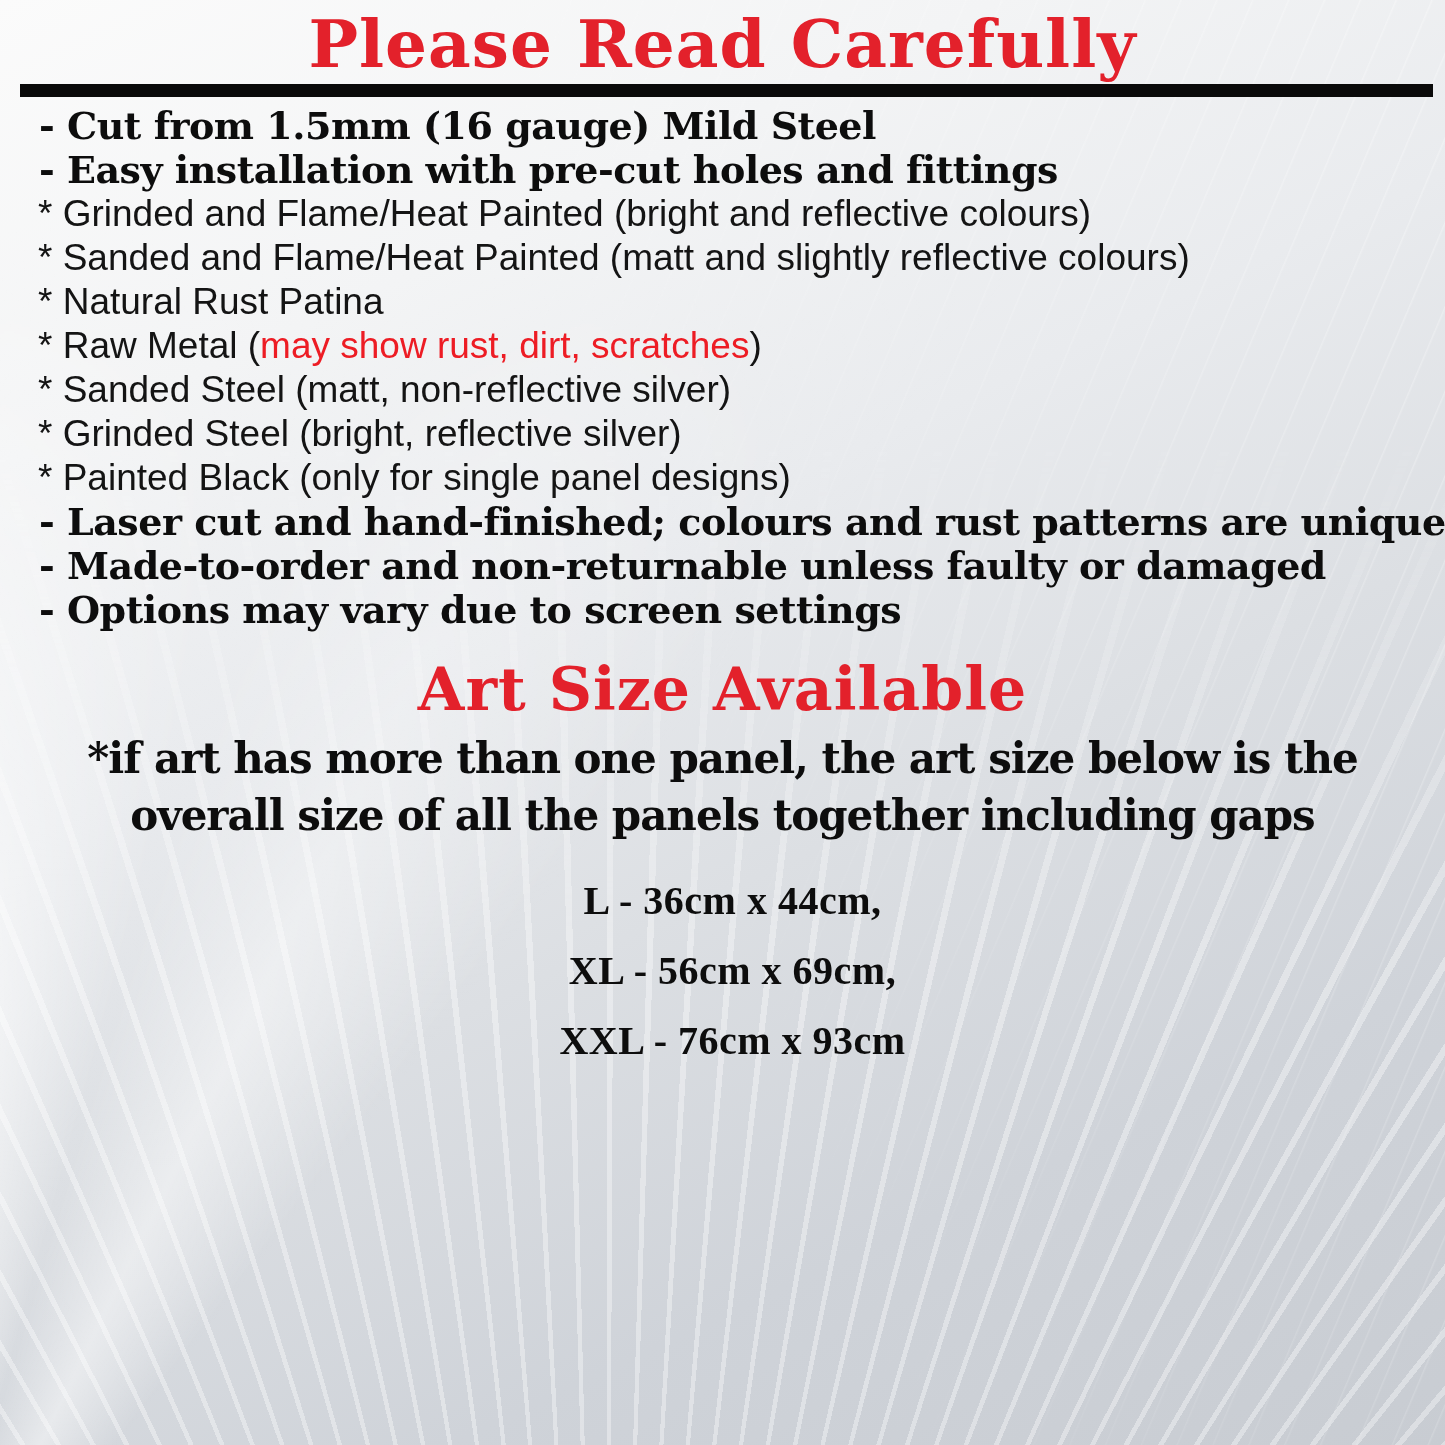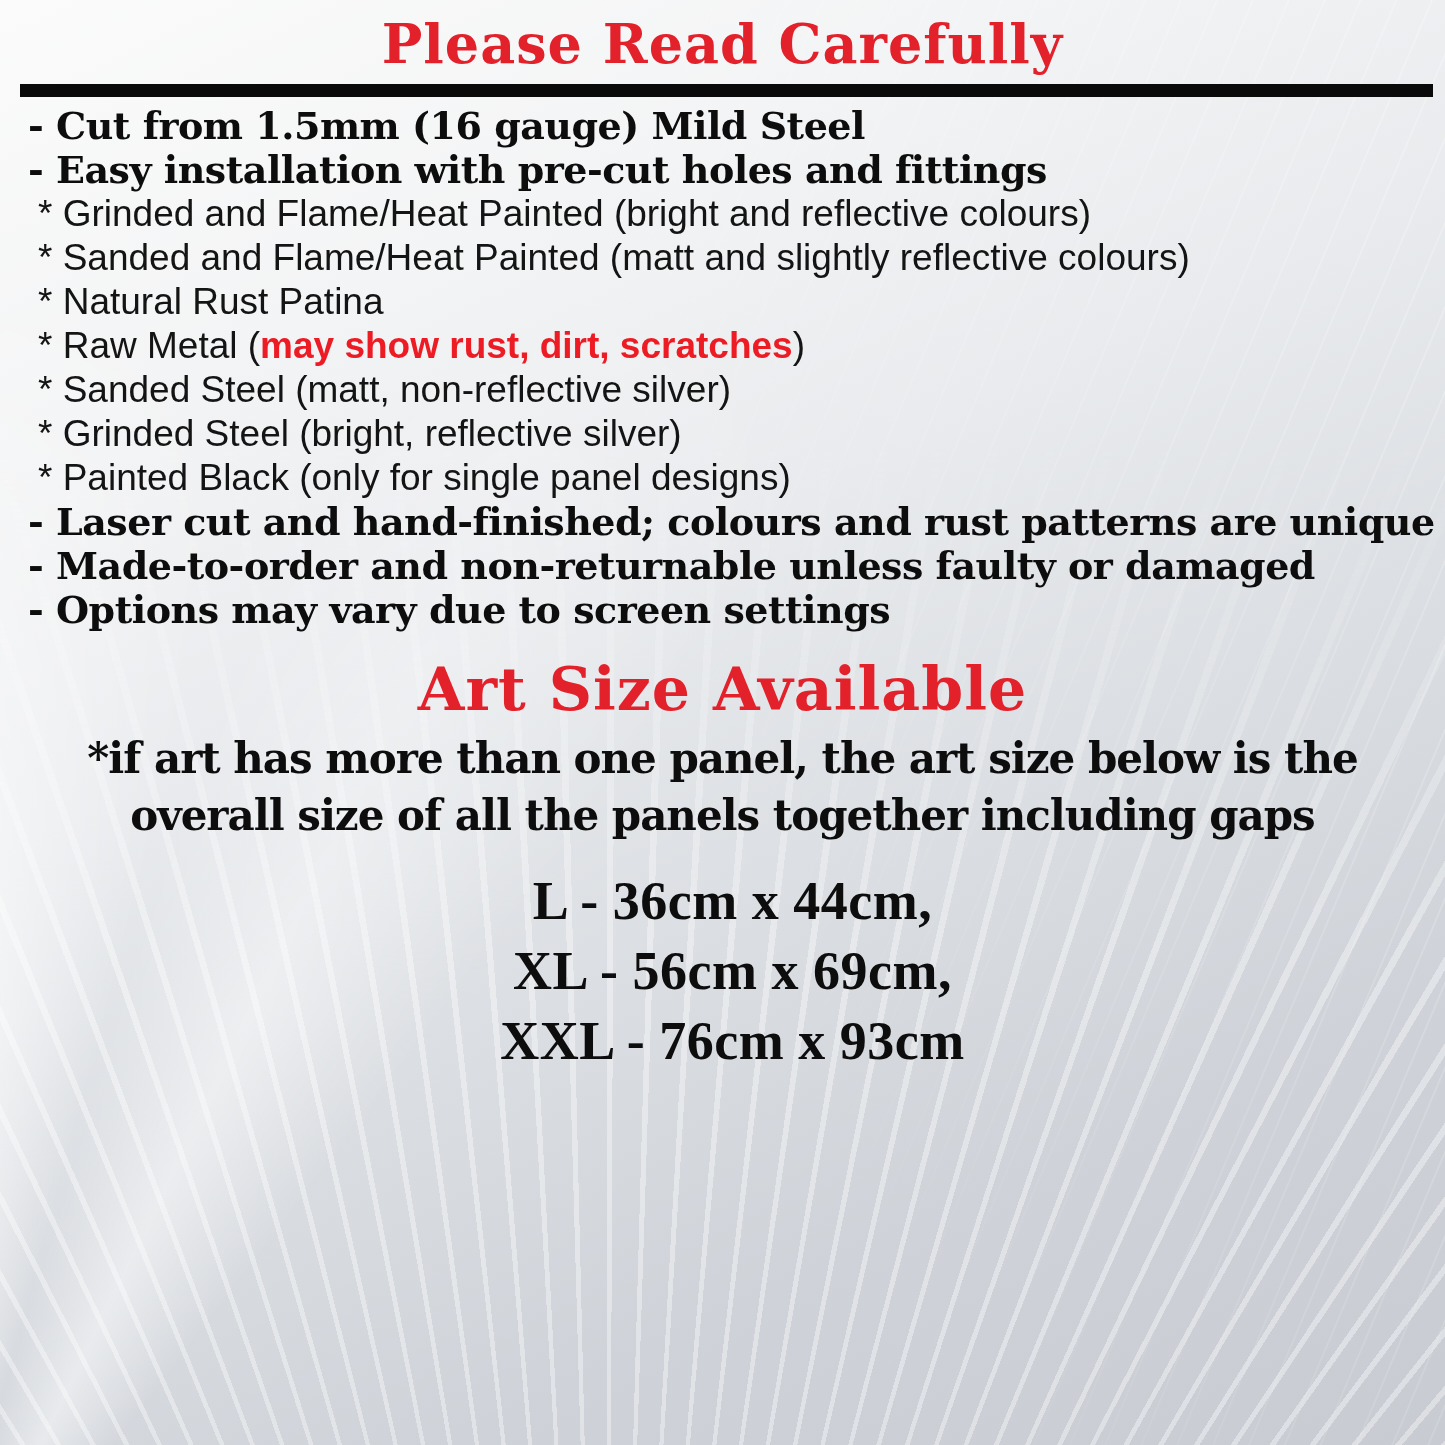--- a/index.html
+++ b/index.html
@@ -38,72 +38,72 @@
       rgba(255,255,255,0) 0px, rgba(255,255,255,0) 30px,
       rgba(255,255,255,0.5) 31px, rgba(255,255,255,0) 33px);
     opacity: 0.6;
     -webkit-mask-image: linear-gradient(250deg, #000 0%, transparent 55%);
     mask-image: linear-gradient(250deg, #000 0%, transparent 55%);
   }
   .content { position: relative; z-index: 2; }
 
   .title {
     margin: 4px 0 0 0;
-    font-size: 54px;
+    font-size: 66px;
     line-height: 80px;
     font-weight: 800;
     text-align: center;
     letter-spacing: 1px;
   }
   .red { color: #e3212b; }
   .rule {
     height: 13px;
     background: #0a0a0a;
     margin: 0 12px 0 20px;
   }
   .list { margin-top: 7px; }
   .bold-line {
     font-size: 38px;
     line-height: 44px;
     font-weight: 800;
-    padding-left: 28px;
+    padding-left: 39px;
     letter-spacing: -0.5px;
     white-space: nowrap;
   }
   .sub-line {
     font-family: "Liberation Sans", sans-serif;
     font-size: 37px;
     line-height: 44px;
     font-weight: 400;
     padding-left: 38px;
     color: #141414;
     white-space: nowrap;
   }
-  .warning { color: #ed1c24; font-weight: 700; }
+  .warning { color: #ed1c24; font-weight: 400; }
 
   .size-heading {
     margin: 24px 0 0 0;
     font-size: 60px;
     line-height: 66px;
     font-weight: 800;
     text-align: center;
     letter-spacing: 1px;
   }
   .size-note {
     margin-top: 8px;
     font-size: 42px;
     line-height: 57px;
     font-weight: 800;
     text-align: center;
     letter-spacing: -1px;
   }
   .sizes {
     margin-top: 22px;
     font-family: "Liberation Serif", serif;
-    font-size: 54px;
+    font-size: 40px;
     line-height: 70px;
     font-weight: 700;
     text-align: center;
     letter-spacing: 0.5px;
     margin-left: 20px;
   }
 </style>
 </head>
 <body>
 

